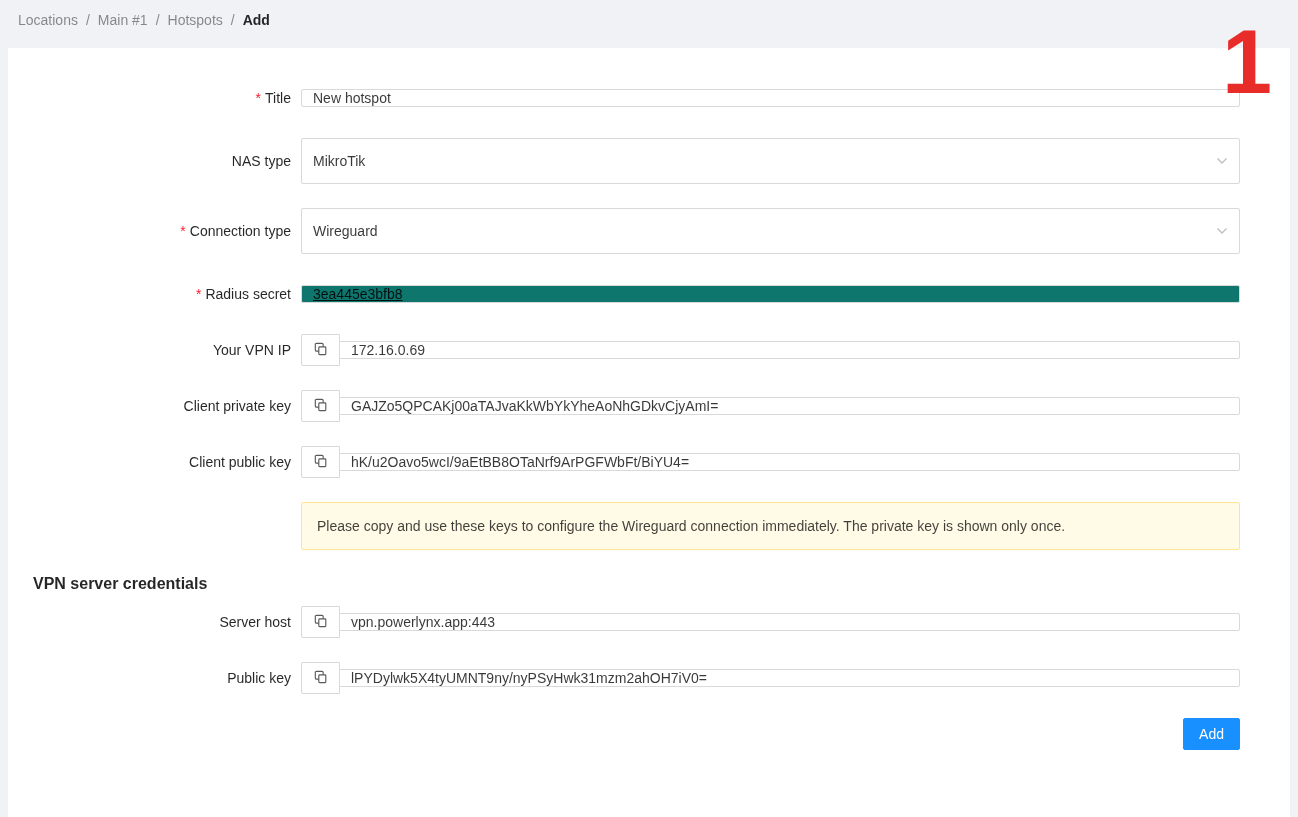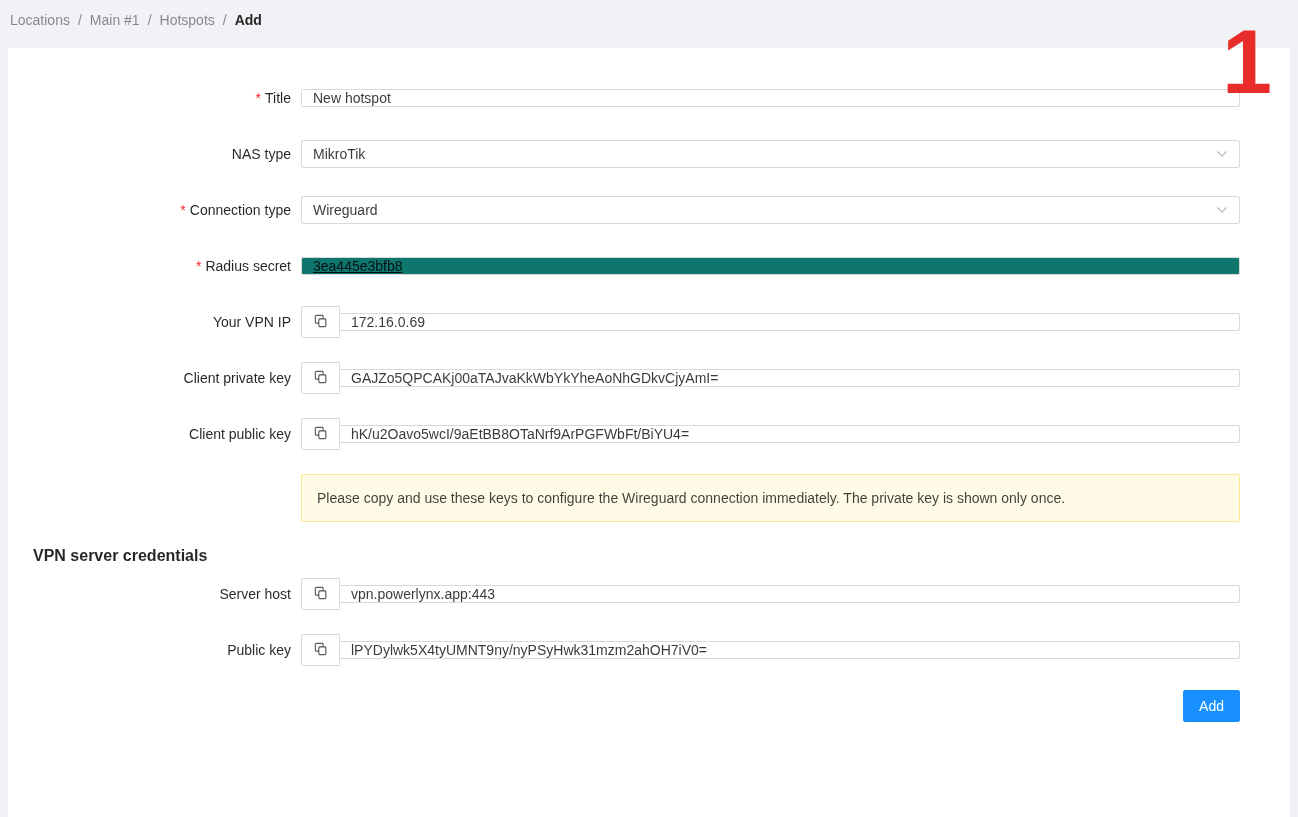--- a/index.html
+++ b/index.html
@@ -14,20 +14,21 @@
     position: relative;
     overflow: hidden;
   }
 
   
   .breadcrumb {
     height: 40px;
     display: flex;
     align-items: center;
     padding: 0 10px;
+    margin-left: 8px;
   }
   .bc-item { color: rgba(0,0,0,0.45); cursor: pointer; }
   .bc-item.current { color: rgba(0,0,0,0.85); font-weight: 700; cursor: default; }
   .bc-sep { margin: 0 8px; color: rgba(0,0,0,0.45); }
 
   
   .card {
     background: #ffffff;
     margin: 8px 8px;
     min-height: 777px;
@@ -58,21 +59,21 @@
     font-size: 14px;
     font-family: inherit;
     color: rgba(0,0,0,0.78);
     background: #fff;
     outline: none;
   }
   .ant-input.autofill { background: #0f766e; color: rgba(0,0,0,0.85); text-decoration: underline; }
 
   .ant-select {
     width: 100%;
-    height: 28px;
+    height: 46px;
     border: 1px solid #d9d9d9;
     border-radius: 2px;
     background: #fff;
     padding: 0 11px;
     display: flex;
     align-items: center;
     justify-content: space-between;
     cursor: pointer;
   }
   .select-value { color: rgba(0,0,0,0.78); }

